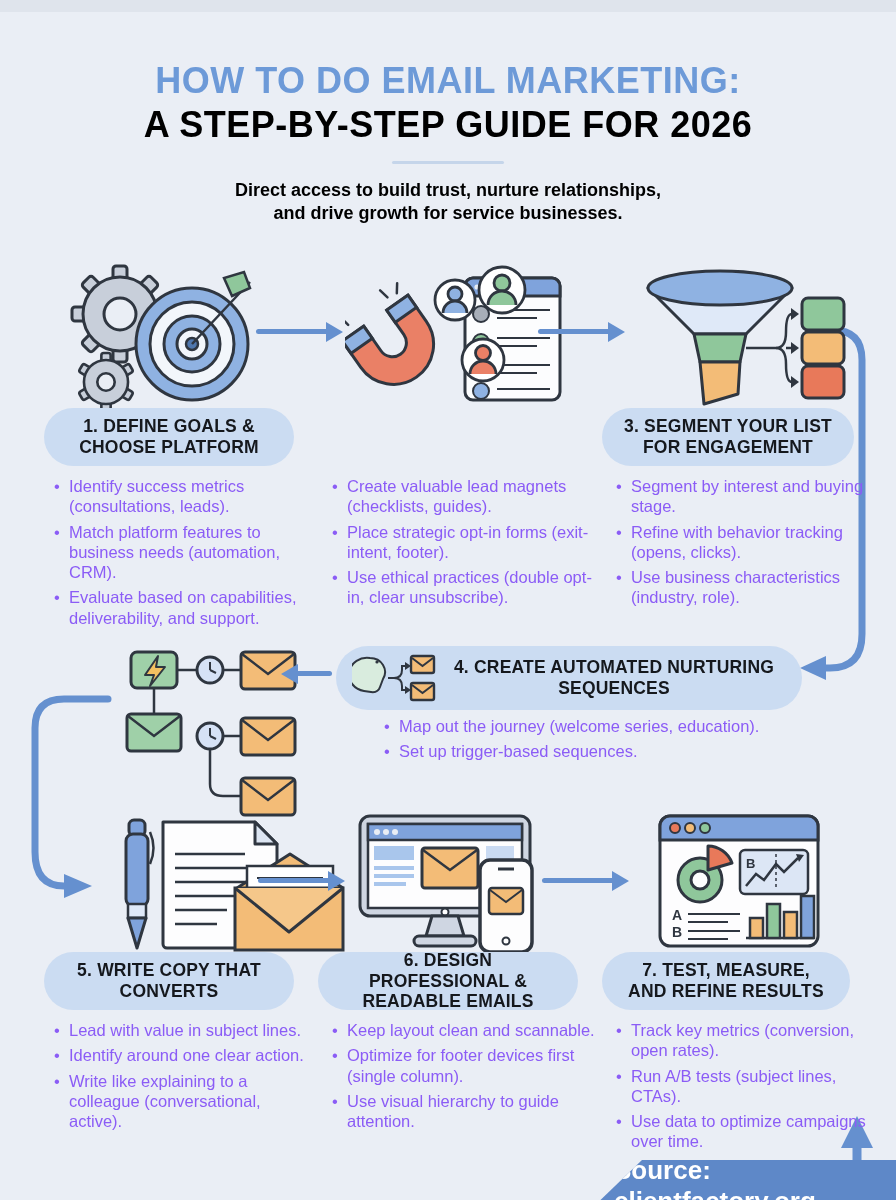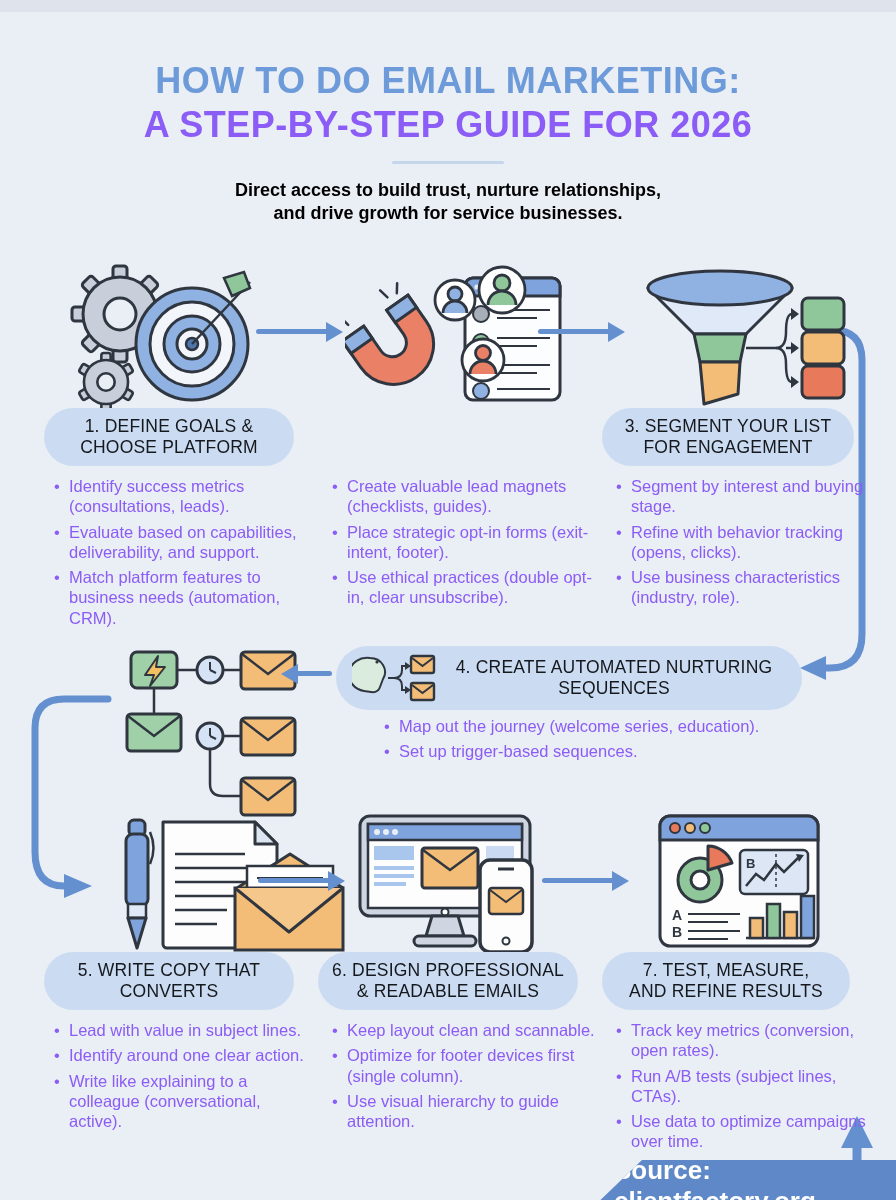--- a/index.html
+++ b/index.html
@@ -7,21 +7,21 @@
     position:relative;width:896px;height:1200px;margin:12px auto;
     background:#eaeef5;overflow:hidden;
     font-family:"Liberation Sans", sans-serif;
   }
   .title{position:absolute;left:0;width:100%;text-align:center;font-weight:bold;font-size:36px;letter-spacing:.5px;}
   .divider{position:absolute;top:149px;left:50%;transform:translateX(-50%);width:112px;height:3px;background:#c5d5ea;border-radius:2px;}
   .subtitle{position:absolute;top:167px;left:148px;width:600px;text-align:center;font-size:18px;line-height:1.3;color:#000000;font-weight:700;}
   .badge{
     position:absolute;background:#cbdcf2;border-radius:30px;
     display:flex;align-items:center;justify-content:flex-end;text-align:center;
-    font-weight:normal;font-size:17.5px;line-height:1.18;color:#15181d;
+    font-weight:bold;font-size:17.5px;line-height:1.18;color:#15181d;
     padding:6px 14px;box-sizing:border-box;letter-spacing:.2px;
   }
   .bullets{position:absolute;}
   .bullet{position:relative;padding-left:17px;margin-bottom:5px;font-size:16.5px;line-height:1.23;color:#8b5cf6;}
   .bullet::before{content:"\2022";position:absolute;left:2px;top:0;}
   .h-arrow{position:absolute;height:5px;background:#6590cf;border-radius:3px;}
   .h-arrow.right::after{content:"";position:absolute;right:-15px;top:-7.5px;width:0;height:0;
     border-left:17px solid #6590cf;border-top:10px solid transparent;border-bottom:10px solid transparent;}
   .h-arrow.left::before{content:"";position:absolute;left:-15px;top:-7.5px;width:0;height:0;
     border-right:17px solid #6590cf;border-top:10px solid transparent;border-bottom:10px solid transparent;}
@@ -32,21 +32,21 @@
     display:flex;align-items:center;justify-content:center;
     color:#ffffff;font-weight:bold;font-size:26px;padding-left:26px;box-sizing:border-box;
   }
 </style>
 </head>
 <body>
 
 <div id="canvas">
 
   <div class="title" style="top:48px;color:#6d9ad8;">HOW TO DO EMAIL MARKETING:</div>
-  <div class="title" style="top:92px;color:#8b5cf6;">A STEP-BY-STEP GUIDE FOR 2026</div>
+  <div class="title" style="top:92px;color:#000000;">A STEP-BY-STEP GUIDE FOR 2026</div>
   <div class="divider"></div>
   <div class="subtitle">
     <div>Direct access to build trust, nurture relationships,</div>
     <div>and drive growth for service businesses.</div>
   </div>
 
   <svg width="896" height="1200" style="position:absolute;left:0;top:0;pointer-events:none;">
     <path d="M818,318 H832 Q862,318 862,348 V622 Q862,656 830,656 H824" fill="none" stroke="#6590cf" stroke-width="7" stroke-linecap="round"></path>
     <polygon points="826,644 826,668 800,656" fill="#6590cf"></polygon>
     <path d="M108,687 H64 Q35,687 35,716 V840 Q35,874 64,874 H66" fill="none" stroke="#6590cf" stroke-width="7" stroke-linecap="round"></path>
@@ -160,22 +160,22 @@
 
   <div class="badge" style="left:44px;top:396px;width:250px;height:58px;">
       <span>1. DEFINE GOALS &amp; CHOOSE PLATFORM</span>
     </div>
   <div class="badge" style="left:602px;top:396px;width:252px;height:58px;padding:6px 20px;">
       <span>3. SEGMENT YOUR LIST FOR ENGAGEMENT</span>
     </div>
 
   <div class="bullets" style="left:52px;top:464px;width:262px;">
     <div class="bullet">Identify success metrics (consultations, leads).</div>
+    <div class="bullet">Match platform features to business needs (automation, CRM).</div>
     <div class="bullet">Evaluate based on capabilities, deliverability, and support.</div>
-    <div class="bullet">Match platform features to business needs (automation, CRM).</div>
   </div>
   <div class="bullets" style="left:330px;top:464px;width:266px;">
     <div class="bullet">Create valuable lead magnets (checklists, guides).</div>
     <div class="bullet">Place strategic opt-in forms (exit-intent, footer).</div>
     <div class="bullet">Use ethical practices (double opt-in, clear unsubscribe).</div>
   </div>
   <div class="bullets" style="left:614px;top:464px;width:258px;">
     <div class="bullet">Segment by interest and buying stage.</div>
     <div class="bullet">Refine with behavior tracking (opens, clicks).</div>
     <div class="bullet">Use business characteristics (industry, role).</div>

